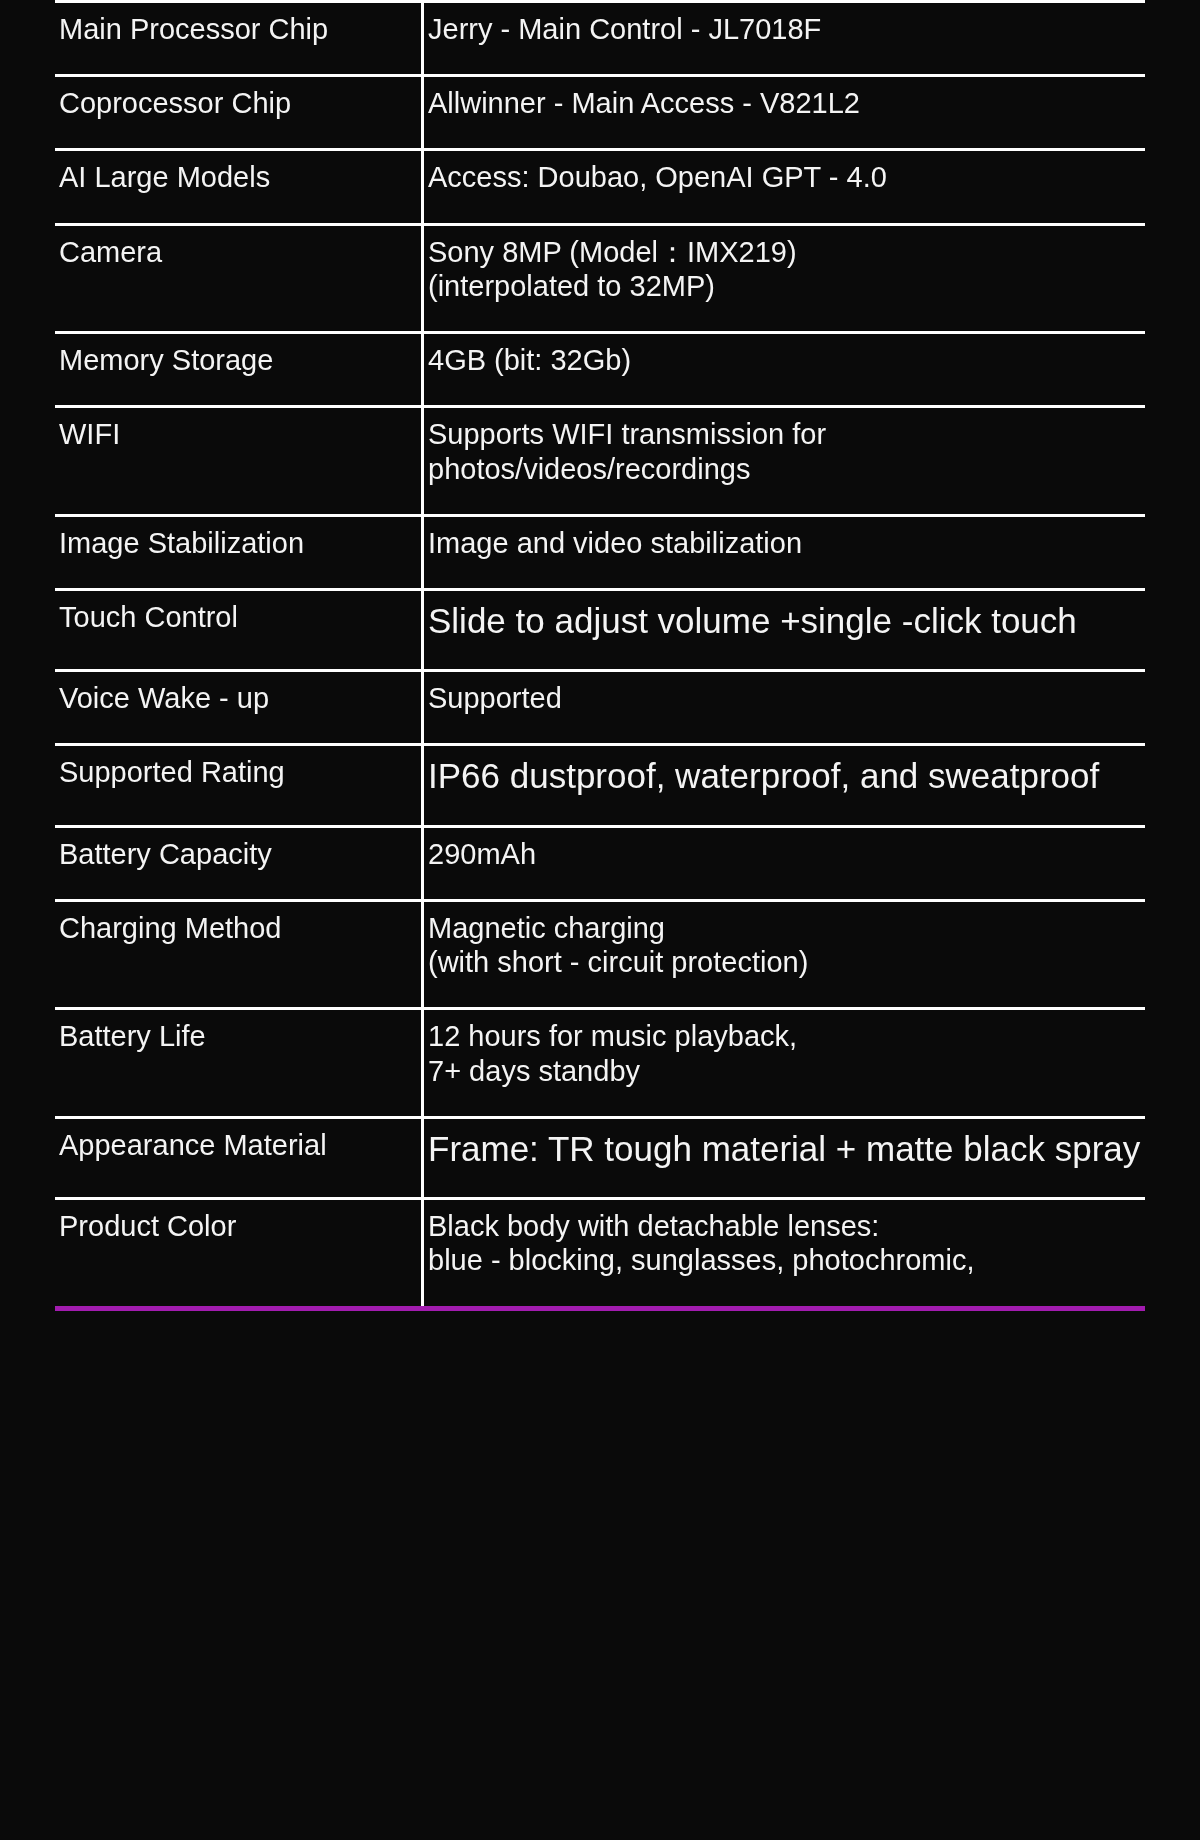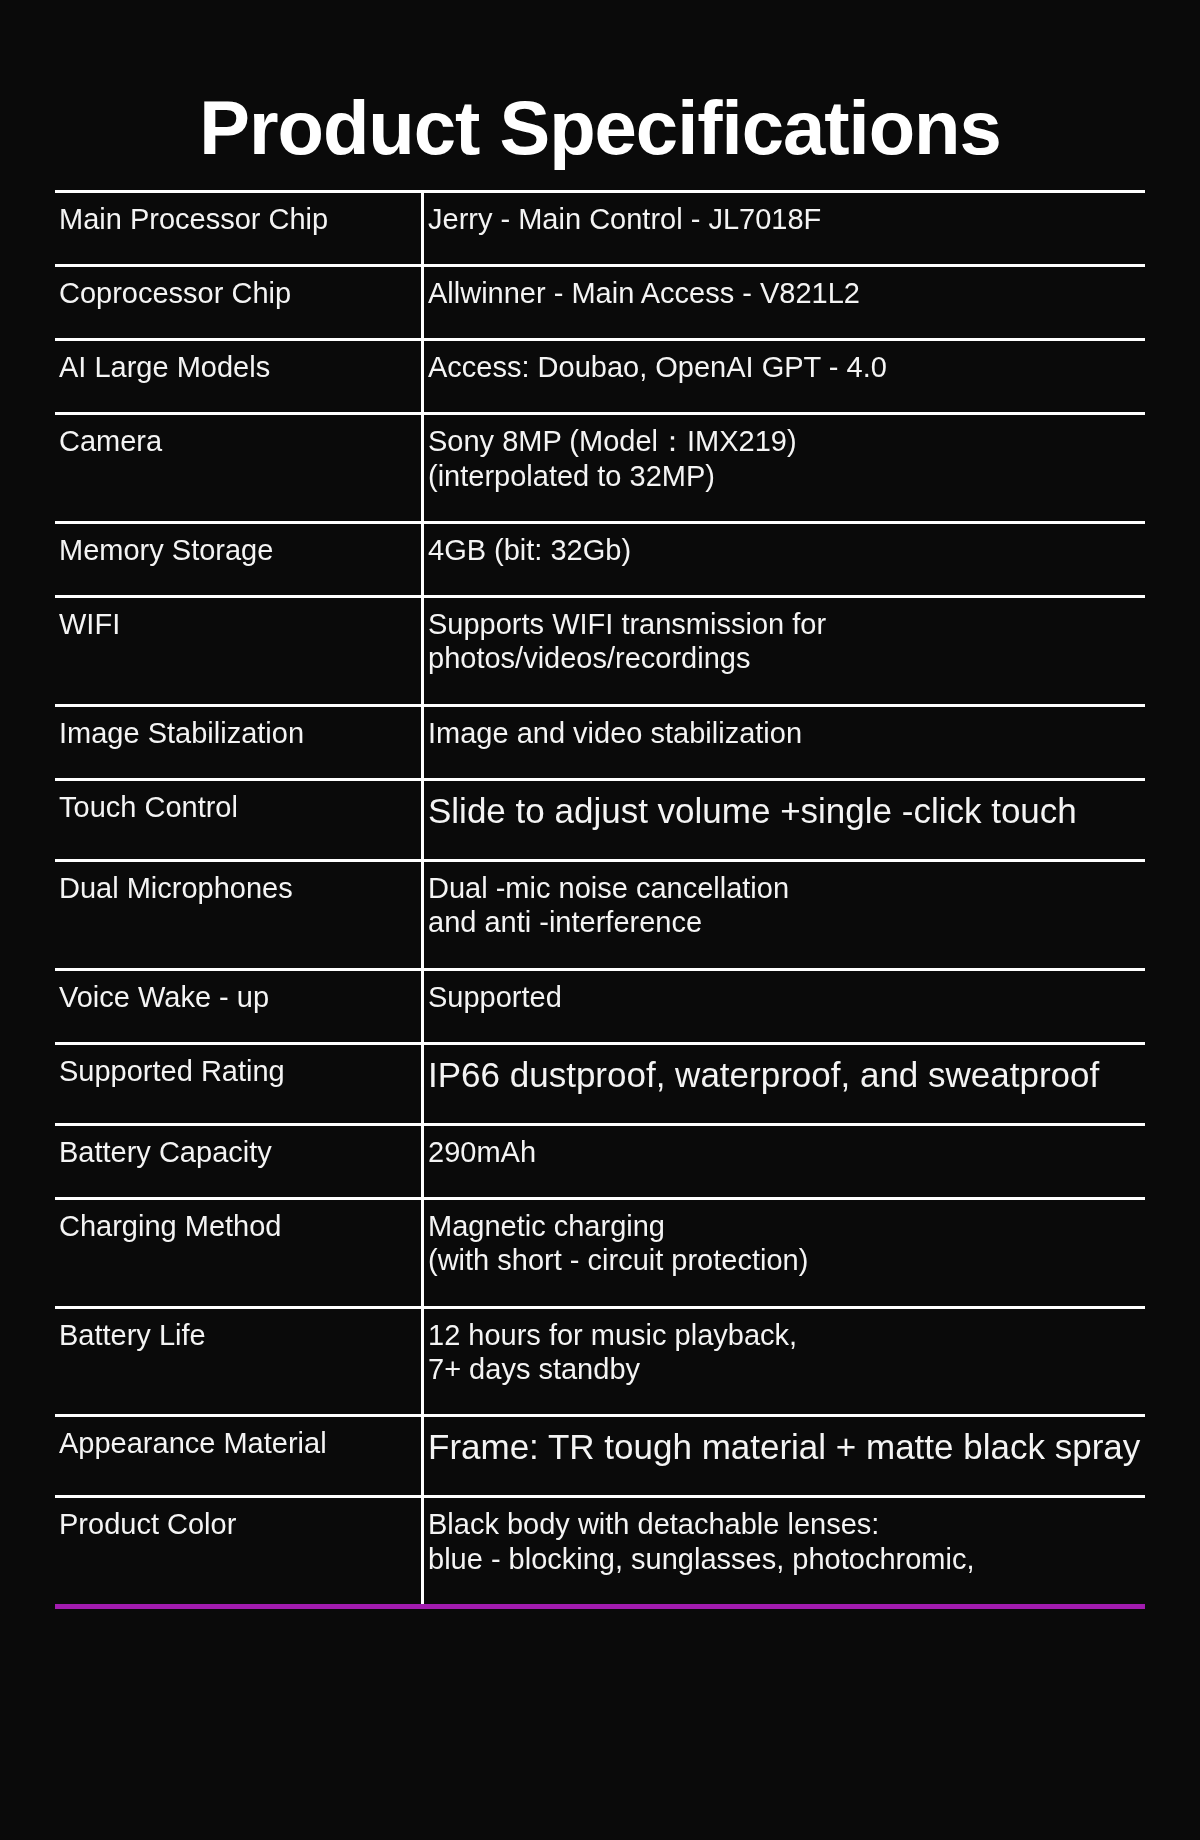--- a/index.html
+++ b/index.html
@@ -67,21 +67,20 @@
     white-space: nowrap;
   }
   .fit-sm .line { font-size: 35px; }
   .tall td { padding-bottom: 34px; margin-left: 19px; }
 </style>
 </head>
 <body>
 
 <div class="page">
 
-  <div class="title">Product Specifications</div>
 
   <table class="spec">
     <tbody>
 
       <tr>
         <td class="label">Main Processor Chip</td>
         <td class="value">
           <span class="line">Jerry - Main Control - JL7018F</span>
         </td>
       </tr>
@@ -130,27 +129,20 @@
         </td>
       </tr>
 
       <tr>
         <td class="label">Touch Control</td>
         <td class="value fit-sm">
           <span class="line">Slide to adjust volume +single -click touch</span>
         </td>
       </tr>
 
-      <tr class="tall">
-        <td class="label">Dual Microphones</td>
-        <td class="value">
-          <span class="line">Dual -mic noise cancellation</span>
-          <span class="line">and anti -interference</span>
-        </td>
-      </tr>
 
       <tr>
         <td class="label">Voice Wake - up</td>
         <td class="value">
           <span class="line">Supported</span>
         </td>
       </tr>
 
       <tr>
         <td class="label">Supported Rating</td>

